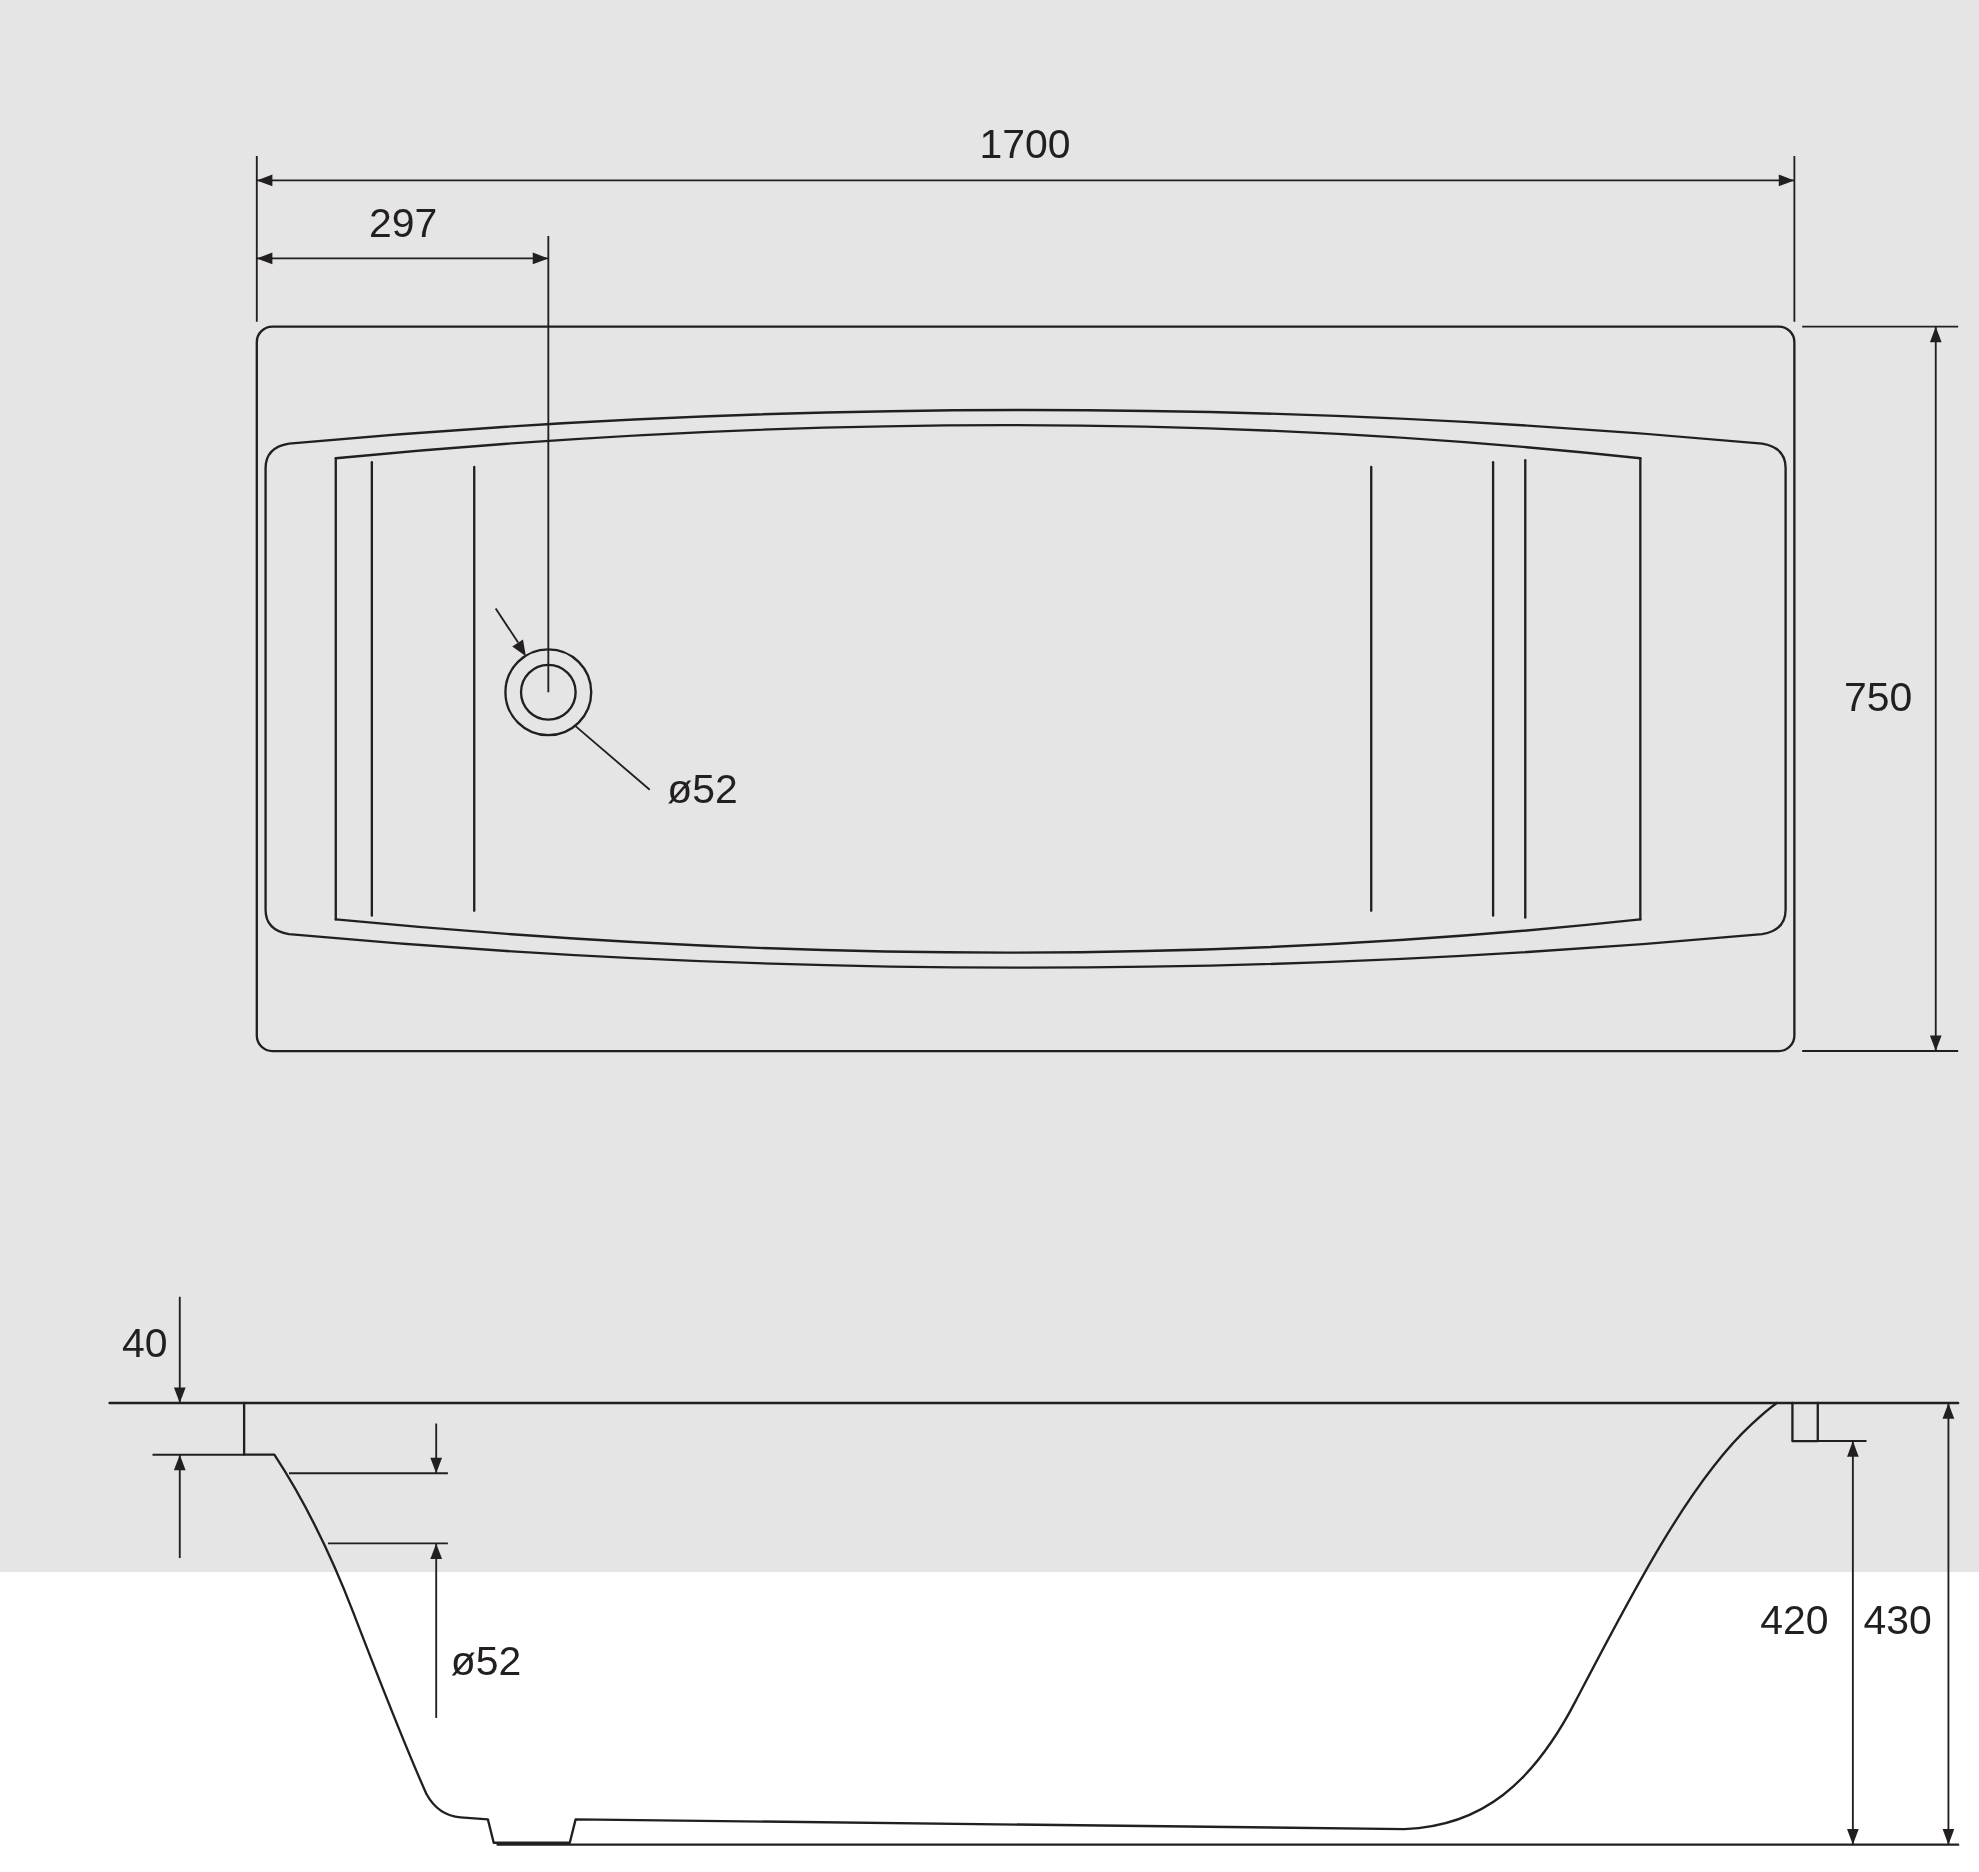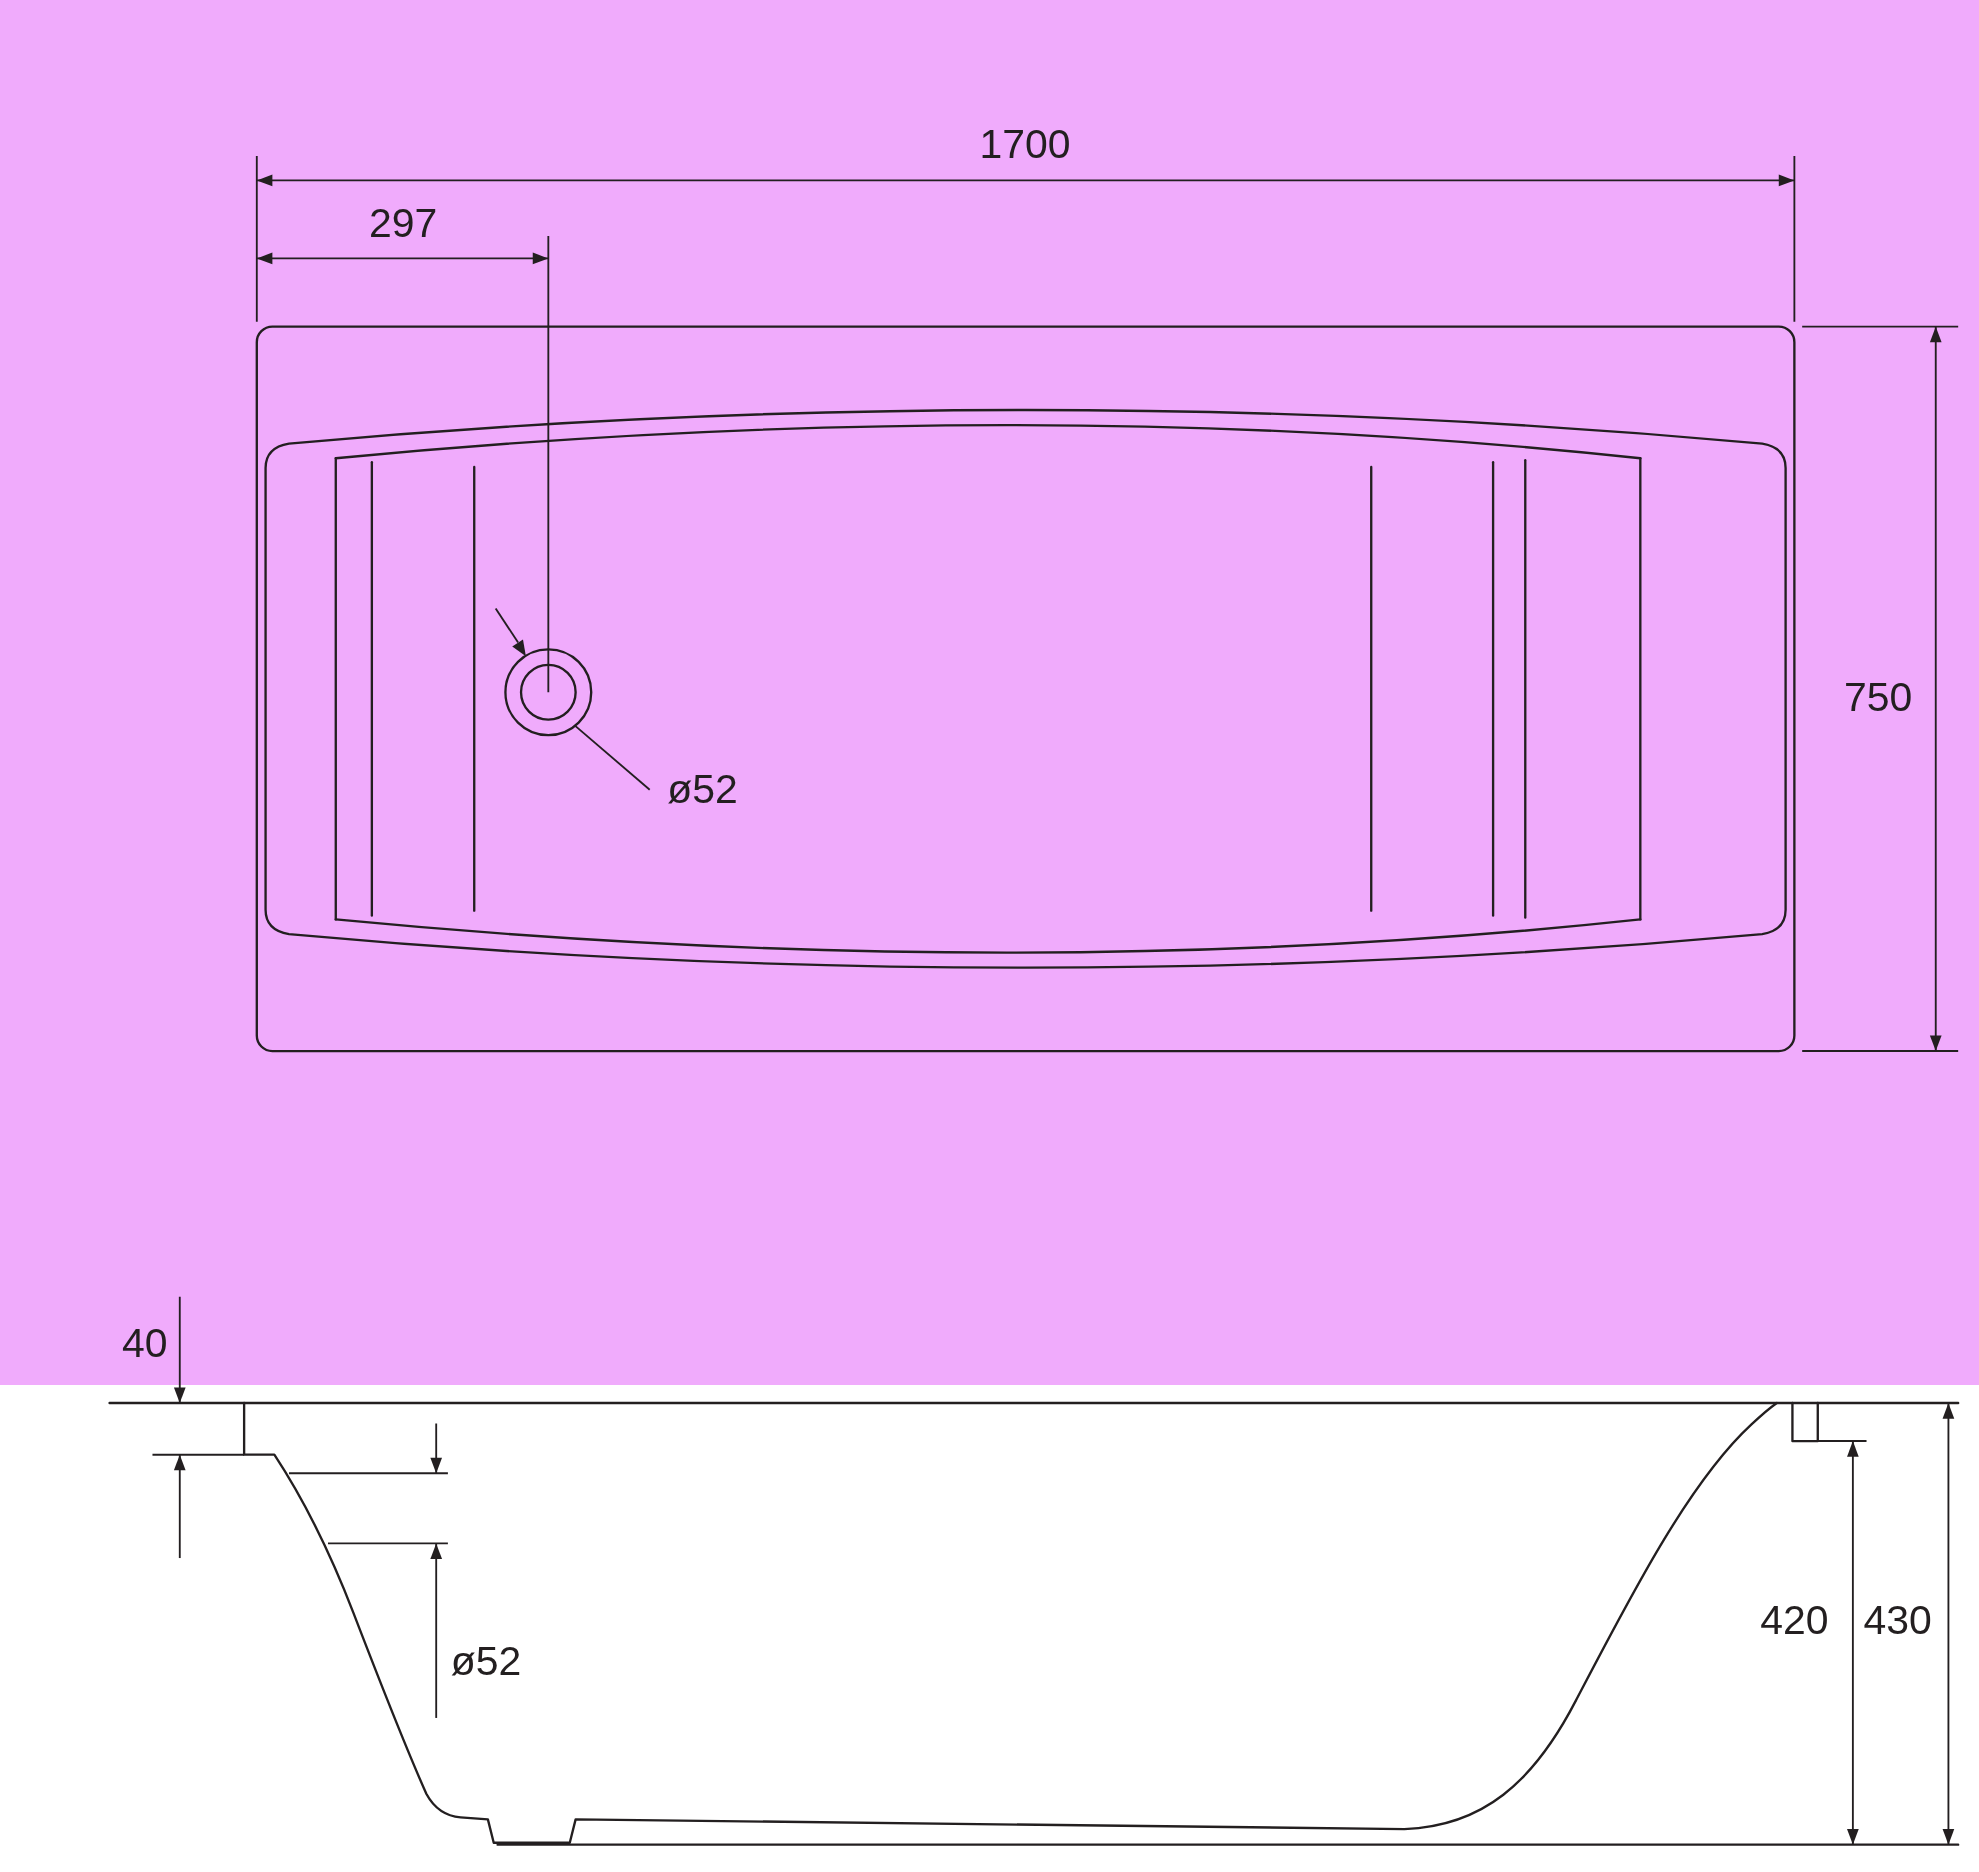--- a/index.html
+++ b/index.html
@@ -1,21 +1,21 @@
 <!DOCTYPE html>
 <html style="--line: #231f20;"><head>
 <meta charset="utf-8">
 <style>
   html,body{margin:0;padding:0}
   body{
     width:1980px;height:1872px;
     background:#ffffff;
     font-family:"Liberation Sans", sans-serif;
   }
-  .canvas{position:relative;width:1980px;height:1385px;background:#f0abfc}
+  .canvas{position:relative;width:1980px;height:1572px;background:#e5e5e5}
   svg{display:block}
   .obj{stroke:var(--line,#231f20);stroke-width:2.4;fill:none;stroke-linecap:round;stroke-linejoin:round}
   .thin{stroke:var(--line,#231f20);stroke-width:1.9;fill:none;stroke-linecap:butt}
   .arr{fill:var(--line,#231f20);stroke:none}
   .dim{fill:var(--line,#231f20);font-size:42px;font-family:"Liberation Sans",sans-serif}
 </style>
 </head>
 <body style="background: rgb(255, 255, 255);">
 
 <div class="canvas">

